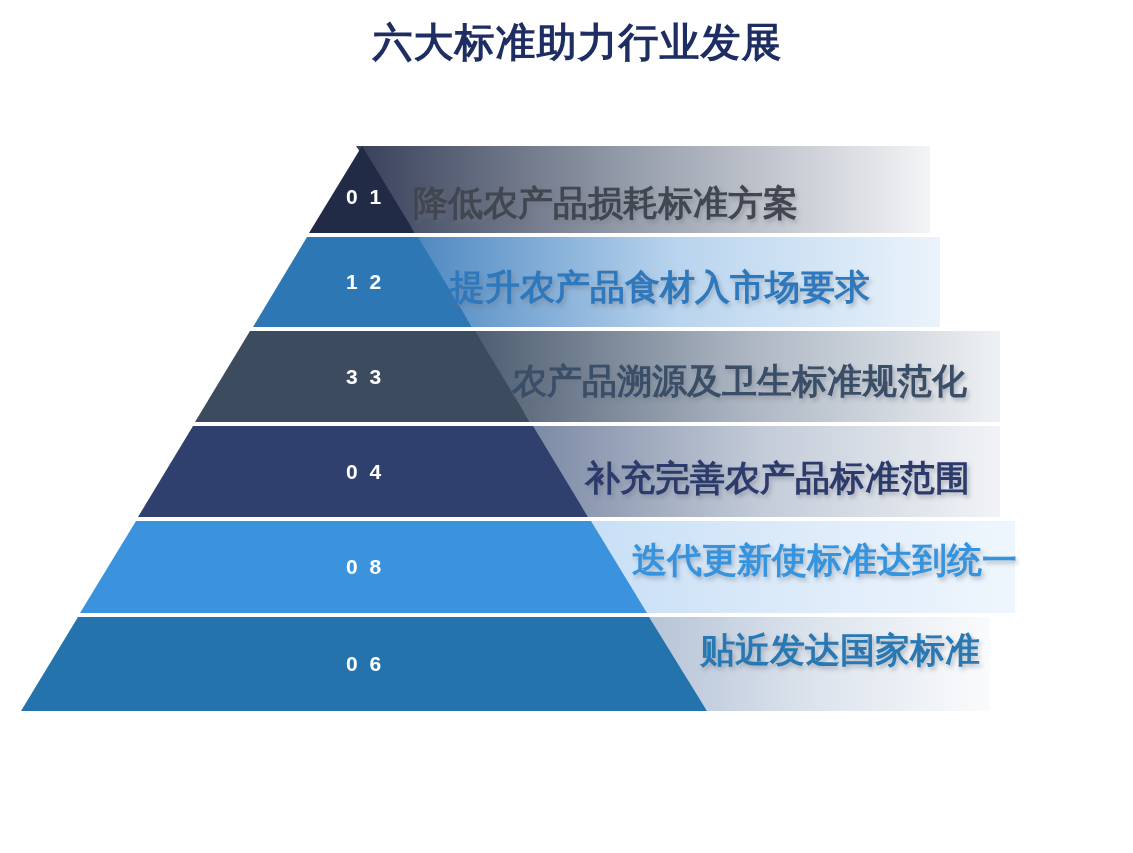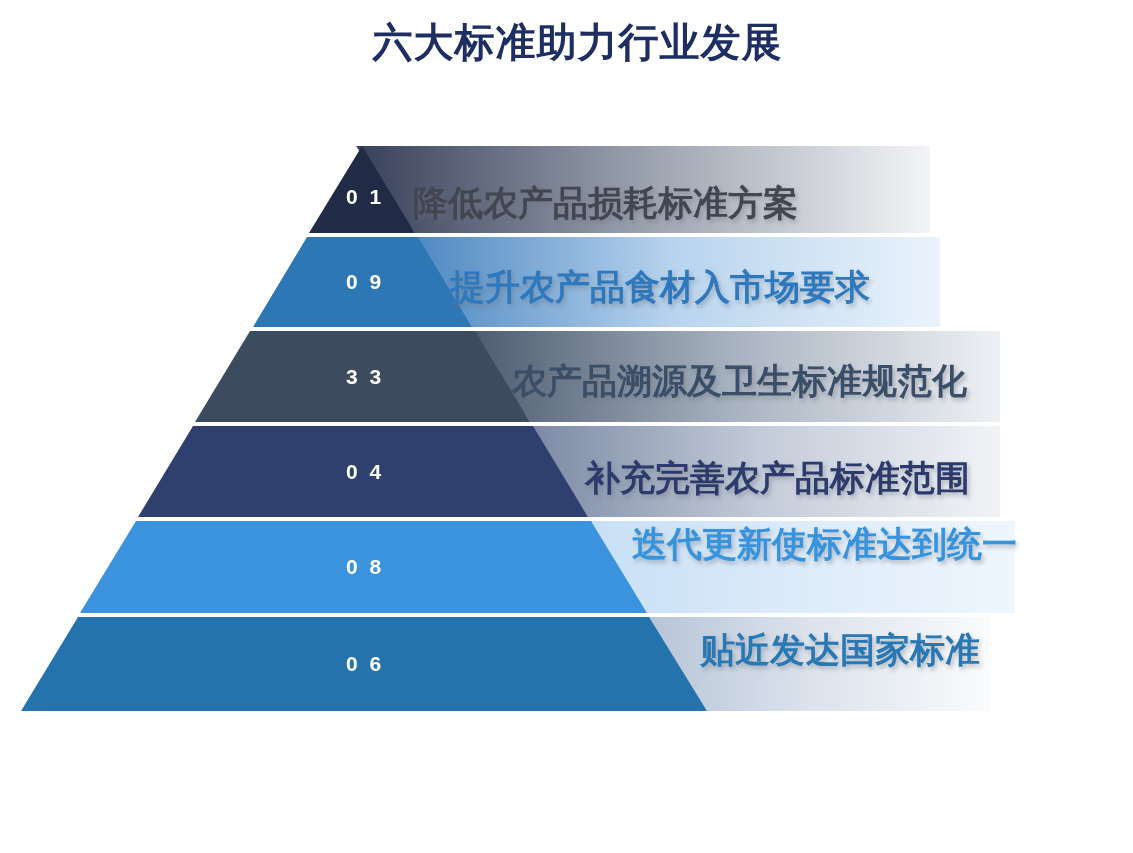--- a/index.html
+++ b/index.html
@@ -55,21 +55,21 @@
   <div style="--solid: #212b46; --text: #414650; --band-start: #38415a; --band-mid: #9aa1ae; --band-end: #f3f4f6;">
     <div class="band" style="left:356px;top:146px;width:574px;height:87px;clip-path:polygon(0 0,100% 0,100% 100%,59px 100%);"></div>
     <div class="solid" style="left:309px;top:146px;width:106px;height:87px;clip-path:polygon(53px 0,100% 100%,0 100%);z-index:1;"></div>
     <div class="num" style="top:160px;height:73px;">0 1</div>
     <div class="lvl-text" style="left:413px;top:160px;height:87px;">降低农产品损耗标准方案</div>
   </div>
 
   <div style="--solid: #2e77b5; --text: #2e79bd; --band-start: #4e88c1; --band-mid: #b9d4ee; --band-end: #eaf3fb;">
     <div class="band" style="left:414px;top:237px;width:526px;height:90px;clip-path:polygon(0 0,100% 0,100% 100%,58px 100%);"></div>
     <div class="solid" style="left:253px;top:237px;width:219px;height:90px;clip-path:polygon(54px 0,165px 0,100% 100%,0 100%);z-index:1;"></div>
-    <div class="num" style="top:237px;height:90px;">0 9</div>
+    <div class="num" style="top:237px;height:90px;">1 2</div>
     <div class="lvl-text" style="left:450px;top:237px;height:100px;">提升农产品食材入市场要求</div>
   </div>
 
   <div style="--solid: #3d4b5e; --text: #3a4e68; --band-start: #4d5c70; --band-mid: #a9b3c0; --band-end: #eef1f4;">
     <div class="band" style="left:471px;top:331px;width:529px;height:91px;clip-path:polygon(0 0,100% 0,100% 100%,59px 100%);"></div>
     <div class="solid" style="left:195px;top:331px;width:335px;height:91px;clip-path:polygon(55px 0,280px 0,100% 100%,0 100%);z-index:1;"></div>
     <div class="num" style="top:331px;height:91px;">3 3</div>
     <div class="lvl-text" style="left:512px;top:336px;height:91px;">农产品溯源及卫生标准规范化</div>
   </div>
 
@@ -77,21 +77,21 @@
     <div class="band" style="left:529px;top:426px;width:471px;height:91px;clip-path:polygon(0 0,100% 0,100% 100%,59px 100%);"></div>
     <div class="solid" style="left:138px;top:426px;width:450px;height:91px;clip-path:polygon(55px 0,395px 0,100% 100%,0 100%);z-index:1;"></div>
     <div class="num" style="top:426px;height:91px;">0 4</div>
     <div class="lvl-text" style="left:585px;top:426px;height:105px;">补充完善农产品标准范围</div>
   </div>
 
   <div style="--solid: #3b93dd; --text: #3594dd; --band-start: #c7dff6; --band-mid: #ddebf9; --band-end: #eff6fd;">
     <div class="band" style="left:587px;top:521px;width:428px;height:92px;clip-path:polygon(0 0,100% 0,100% 100%,60px 100%);"></div>
     <div class="solid" style="left:80px;top:521px;width:567px;height:92px;clip-path:polygon(56px 0,511px 0,100% 100%,0 100%);z-index:1;"></div>
     <div class="num" style="top:521px;height:92px;">0 8</div>
-    <div class="lvl-text" style="left:632px;top:498px;height:92px;">迭代更新使标准达到统一</div>
+    <div class="lvl-text" style="left:632px;top:514px;height:92px;">迭代更新使标准达到统一</div>
   </div>
 
   <div style="--solid: #2473ad; --text: #2878b3; --band-start: #b6c4d7; --band-mid: #dde4ed; --band-end: #fafbfc;">
     <div class="band" style="left:645px;top:617px;width:345px;height:94px;clip-path:polygon(0 0,100% 0,100% 100%,62px 100%);"></div>
     <div class="solid" style="left:21px;top:617px;width:686px;height:94px;clip-path:polygon(57px 0,628px 0,100% 100%,0 100%);z-index:1;"></div>
     <div class="num" style="top:617px;height:94px;">0 6</div>
     <div class="lvl-text" style="left:700px;top:617px;height:66px;">贴近发达国家标准</div>
   </div>
 
 </div>

